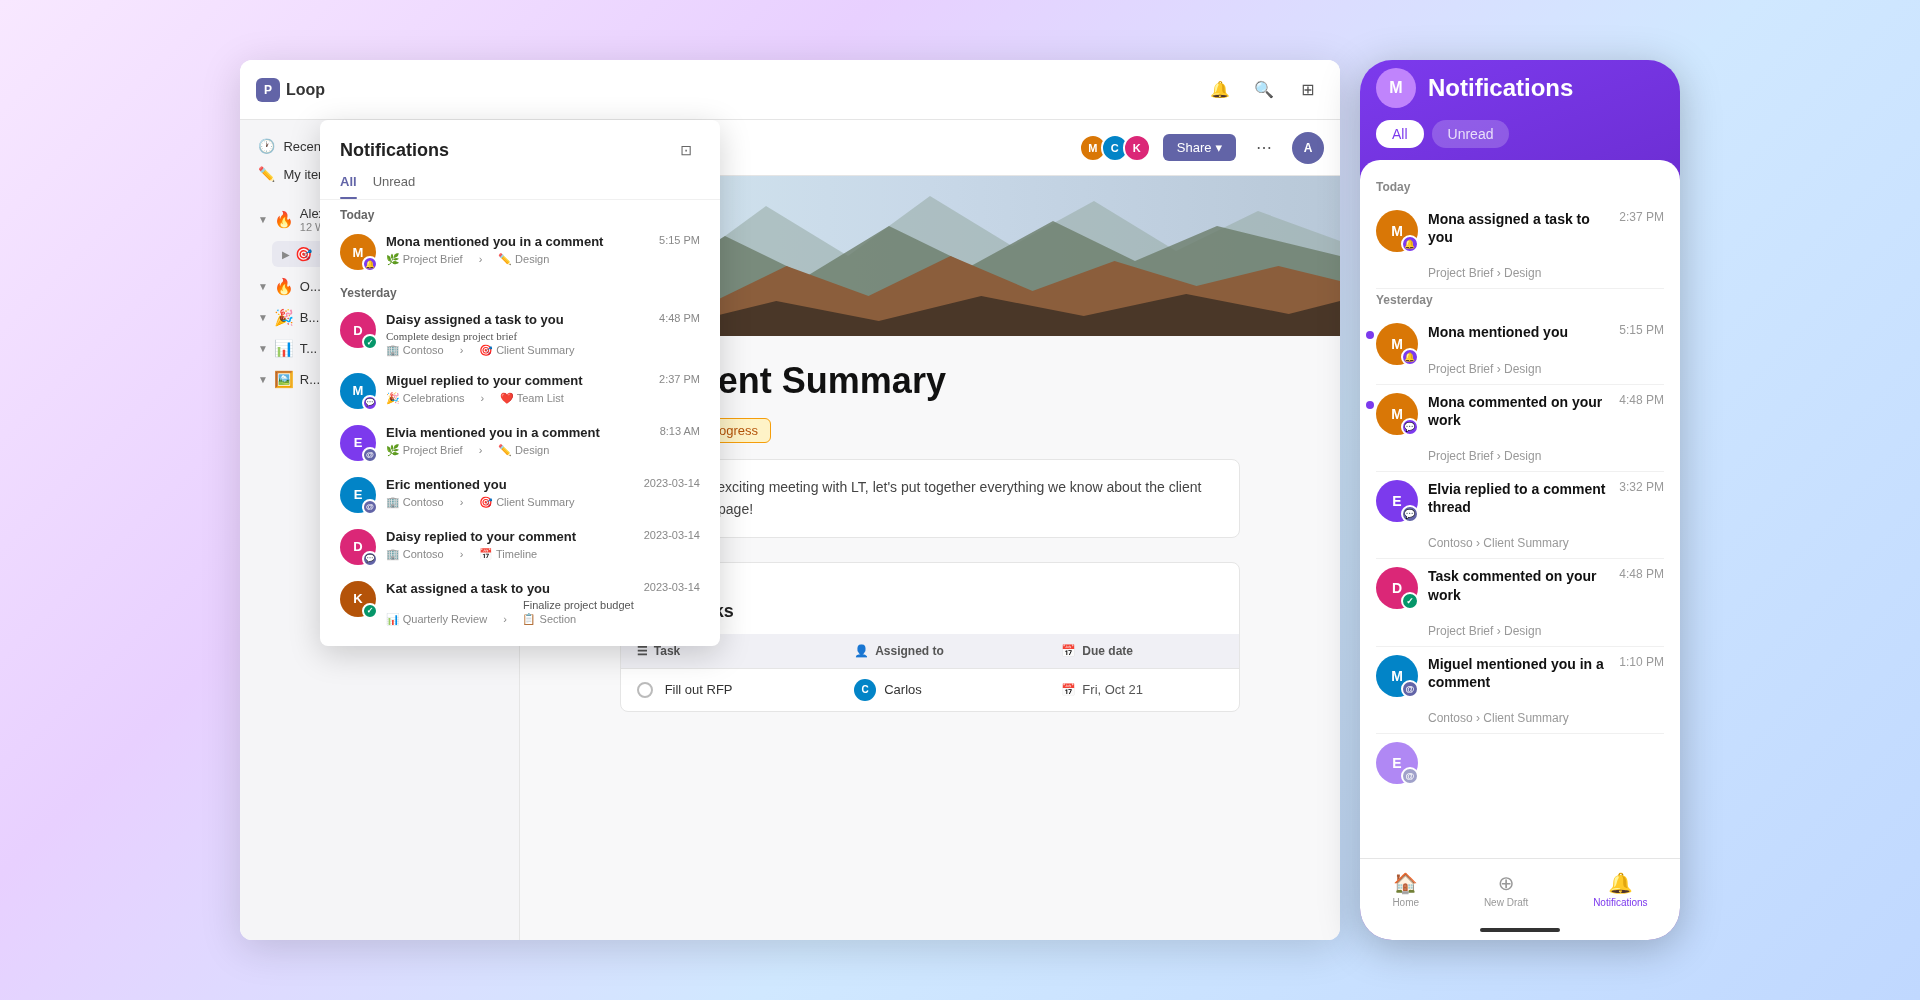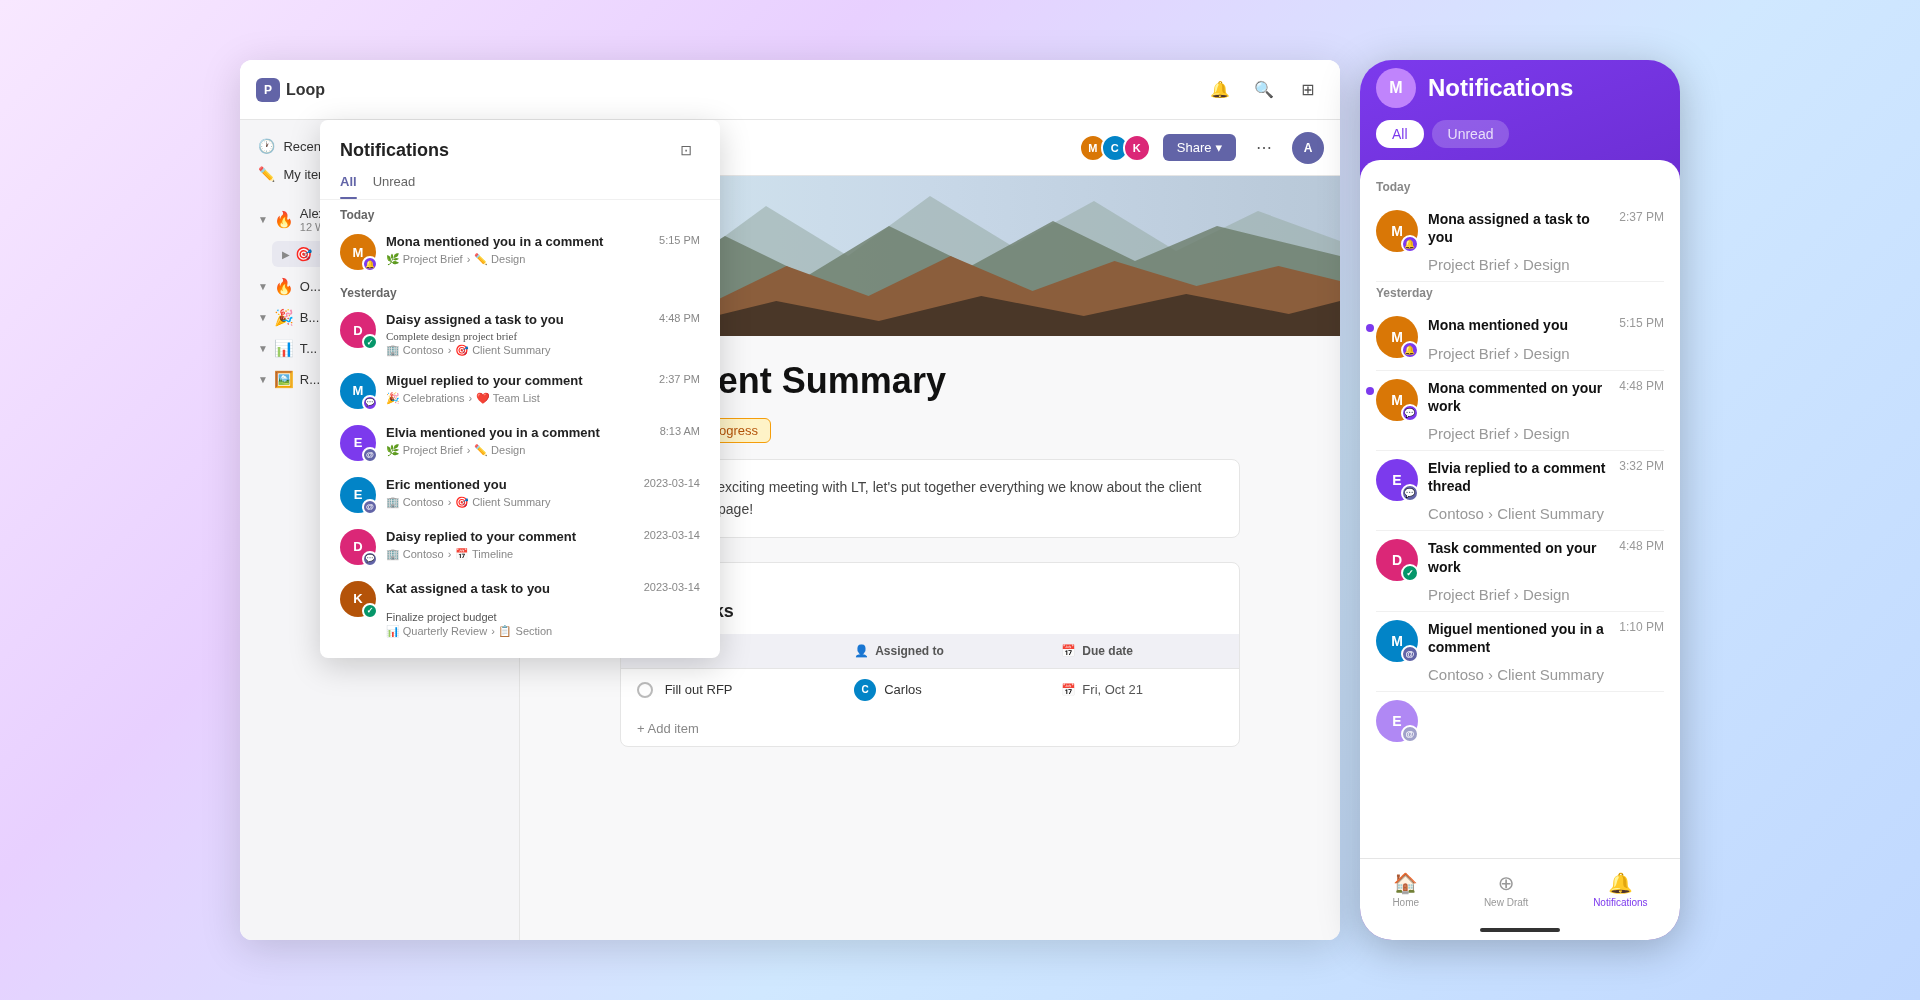--- a/index.html
+++ b/index.html
@@ -189,21 +189,21 @@
       font-weight: 600;
       color: #222;
       line-height: 1.3;
     }
     .notif-sub-text {
       font-size: 11px;
       color: #888;
       margin-top: 2px;
       display: flex;
       align-items: center;
-      gap: 4px;
+      gap: 16px;
     }
     .notif-time {
       font-size: 11px;
       color: #888;
       flex-shrink: 0;
     }
     .breadcrumb-dot { color: #888; }
 
     
     .content-area {
@@ -550,23 +550,23 @@
       font-size: 9px;
     }
     .mobile-notif-content { flex: 1; min-width: 0; }
     .mobile-notif-name {
       font-size: 14px;
       font-weight: 600;
       color: #111;
       line-height: 1.3;
     }
     .mobile-notif-sub {
-      font-size: 15px;
+      font-size: 12px;
       color: #999;
-      margin-top: 10px;
+      margin-top: 20px;
     }
     .mobile-notif-time {
       font-size: 12px;
       color: #999;
       flex-shrink: 0;
     }
 
     
     .mobile-bottom-nav {
       background: #fff;
@@ -781,23 +781,20 @@
                   </td>
                   <td>
                     <div class="due-date-cell">
                       <span class="cal-icon">📅</span>
                       <span>Fri, Oct 21</span>
                     </div>
                   </td>
                 </tr>
               </tbody>
             </table>
-            <div class="add-item-row">
-              <span>+ Add item</span>
-            </div>
           </div>
         </div>
       </div>
     </div>
   </div>
 
   <div class="notifications-panel">
     <div class="notif-header">
       <span class="notif-title">Notifications</span>
       <div class="notif-icon-btn">⊡</div>
@@ -916,21 +913,21 @@
         <div class="notif-time">2023-03-14</div>
       </div>
 
       <div class="notif-item">
         <div class="notif-avatar" style="background:#b45309;">
           K
           <div class="notif-avatar-badge" style="background:#059669;color:#fff;">✓</div>
         </div>
         <div class="notif-content">
           <div class="notif-main-text">Kat assigned a task to you</div>
-          <div style="font-size:11px;color:#555;margin-top:13px;">Finalize project budget</div>
+          <div style="font-size:11px;color:#555;margin-top:1px;text-align:right;">Finalize project budget</div>
           <div class="notif-sub-text">
             <span>📊 Quarterly Review</span>
             <span class="breadcrumb-dot">›</span>
             <span>📋 Section</span>
           </div>
         </div>
         <div class="notif-time">2023-03-14</div>
       </div>
     </div>
   </div>

